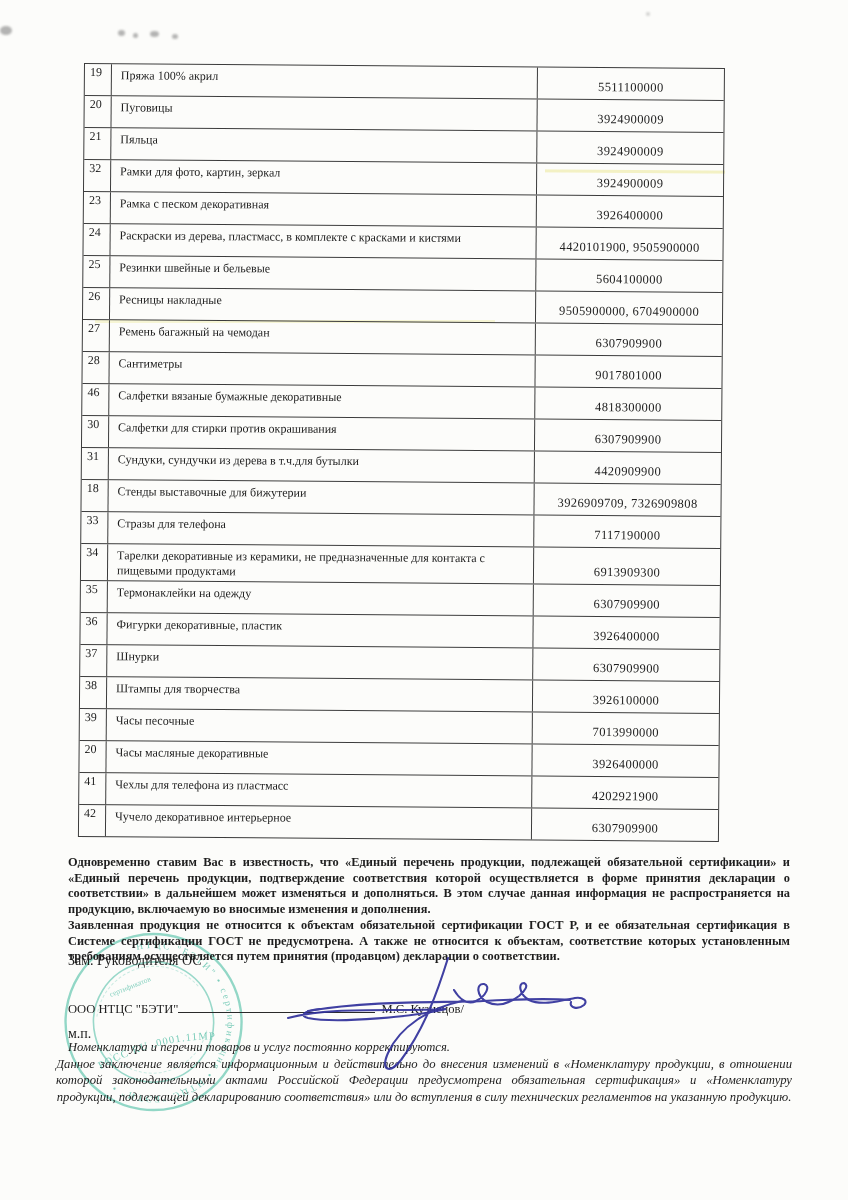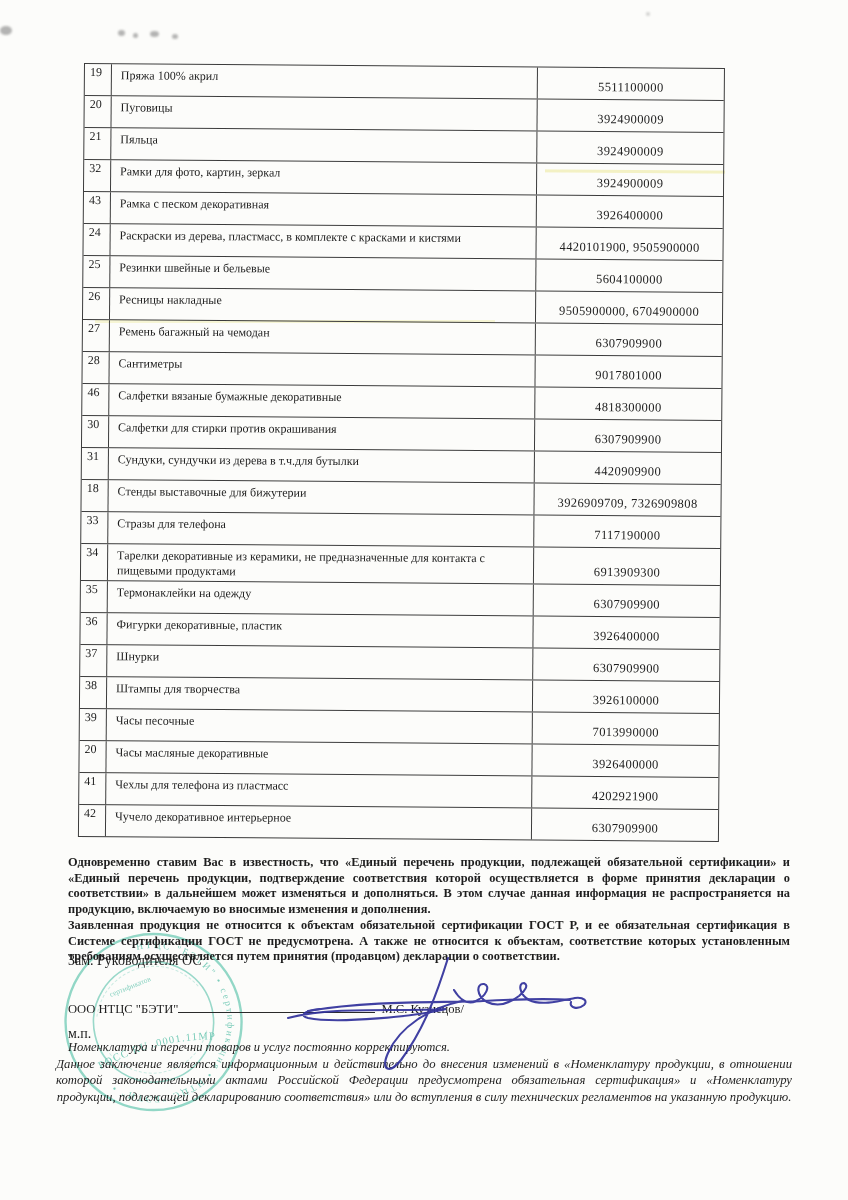--- a/index.html
+++ b/index.html
@@ -88,21 +88,21 @@
       <div class="cell-code">3924900009</div>
     </div>
 
     <div class="trow">
       <div class="cell-num">32</div>
       <div class="cell-name">Рамки для фото, картин, зеркал</div>
       <div class="cell-code">3924900009</div>
     </div>
 
     <div class="trow">
-      <div class="cell-num">43</div>
+      <div class="cell-num">23</div>
       <div class="cell-name">Рамка с песком декоративная</div>
       <div class="cell-code">3926400000</div>
     </div>
 
     <div class="trow">
       <div class="cell-num">24</div>
       <div class="cell-name">Раскраски из дерева, пластмасс, в комплекте с красками и кистями</div>
       <div class="cell-code">4420101900, 9505900000</div>
     </div>
 

